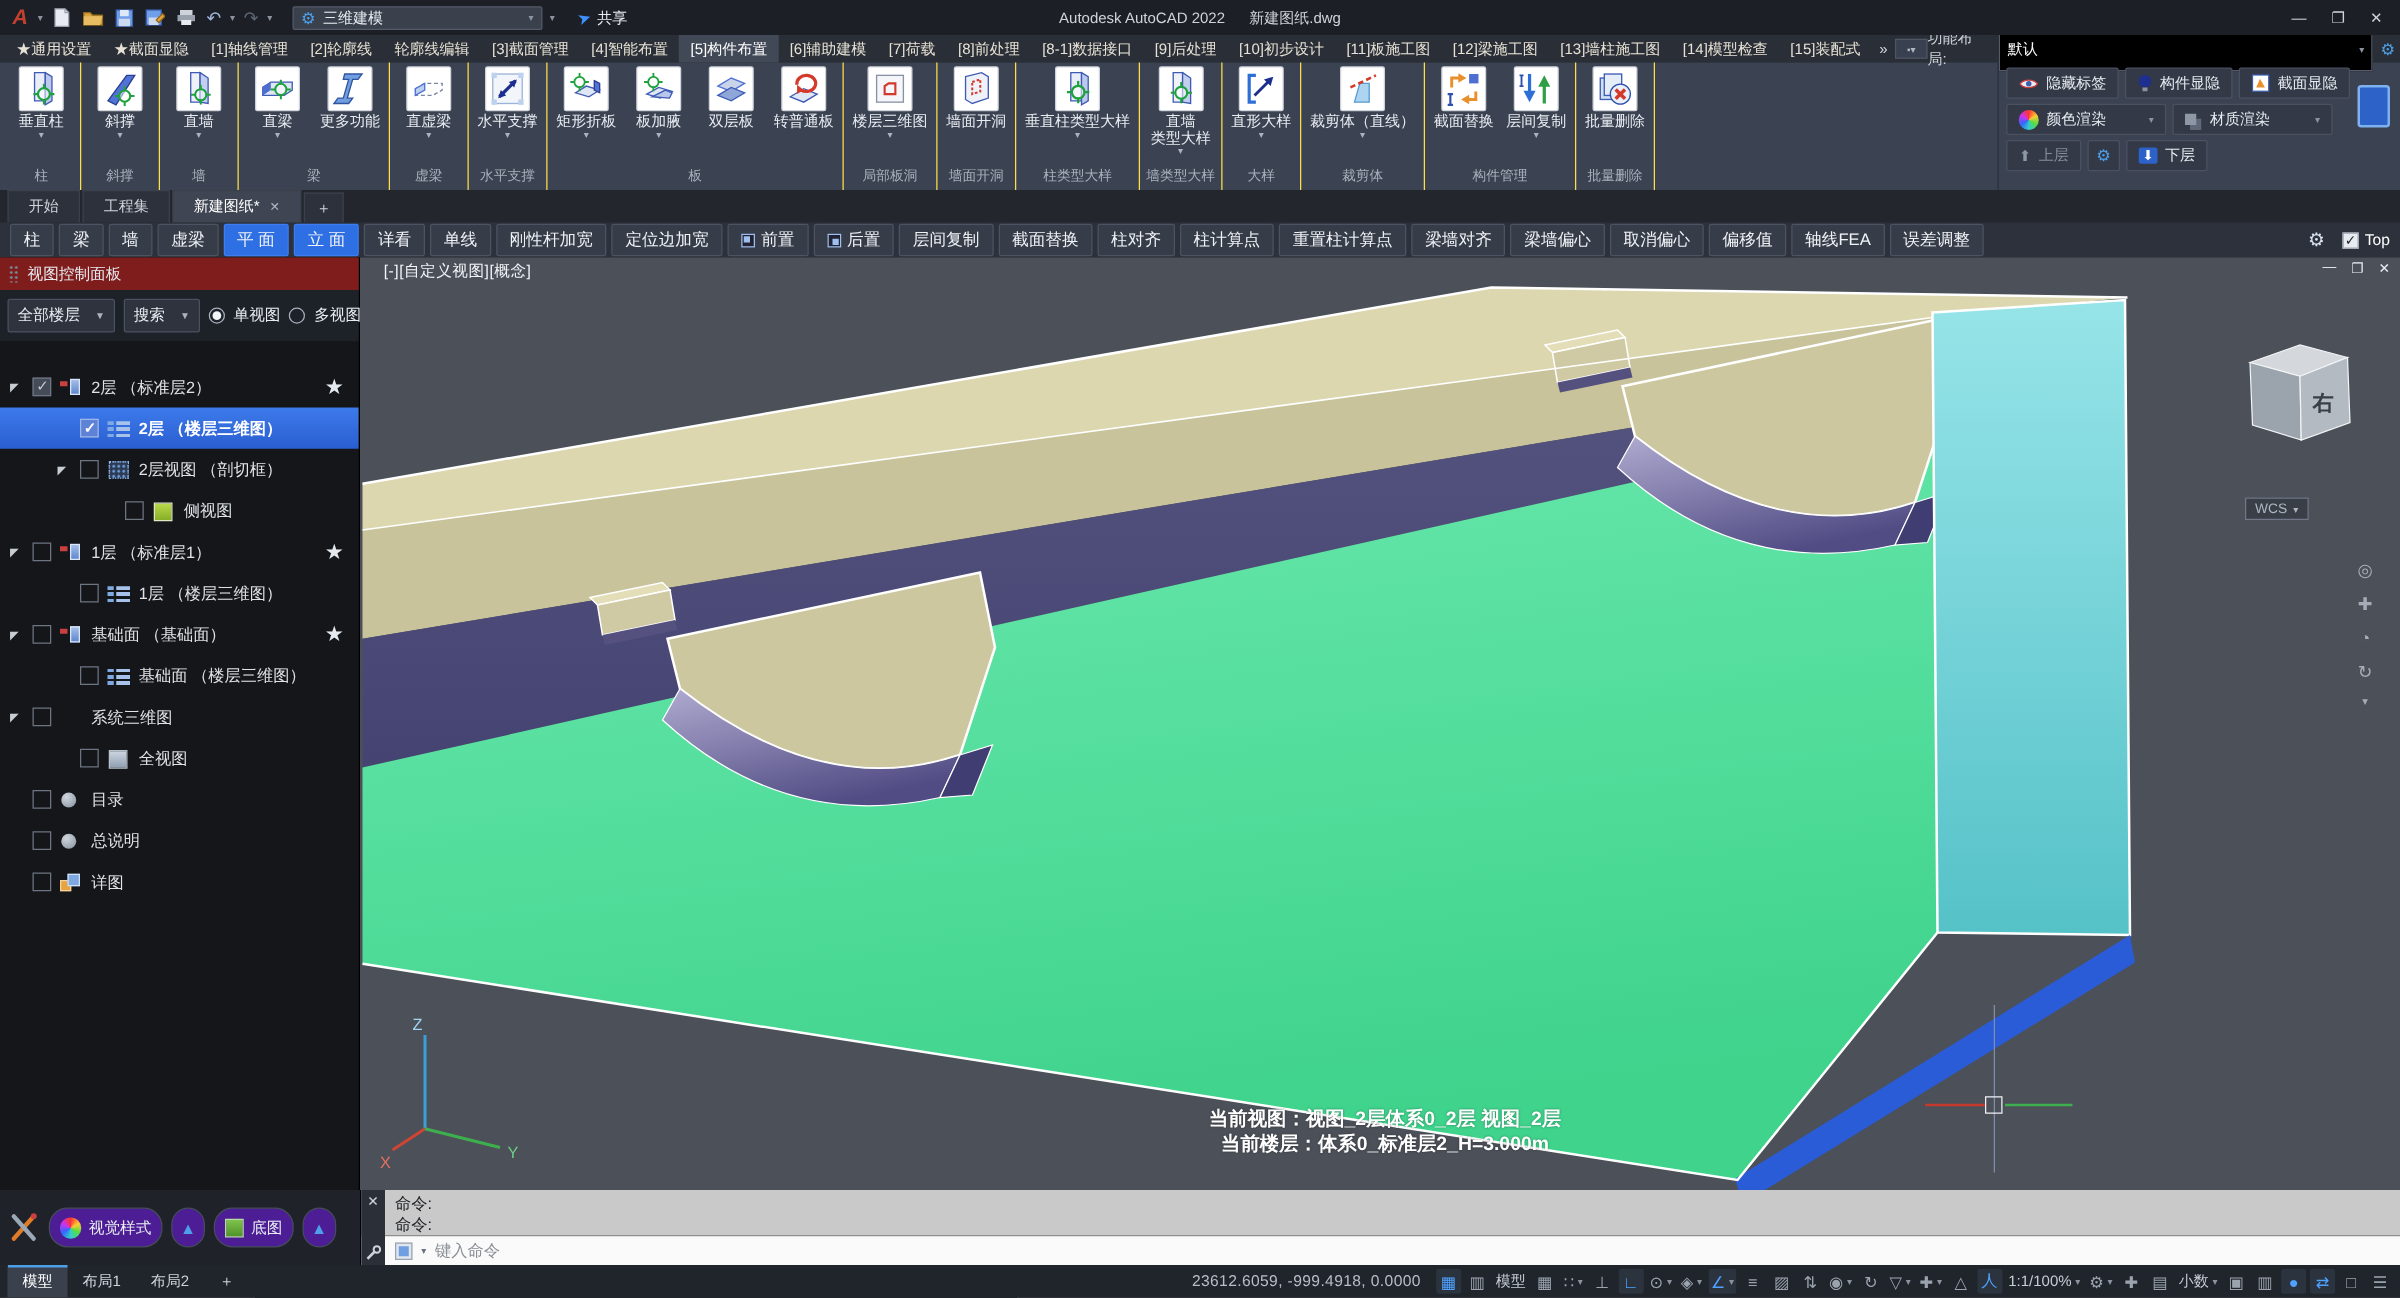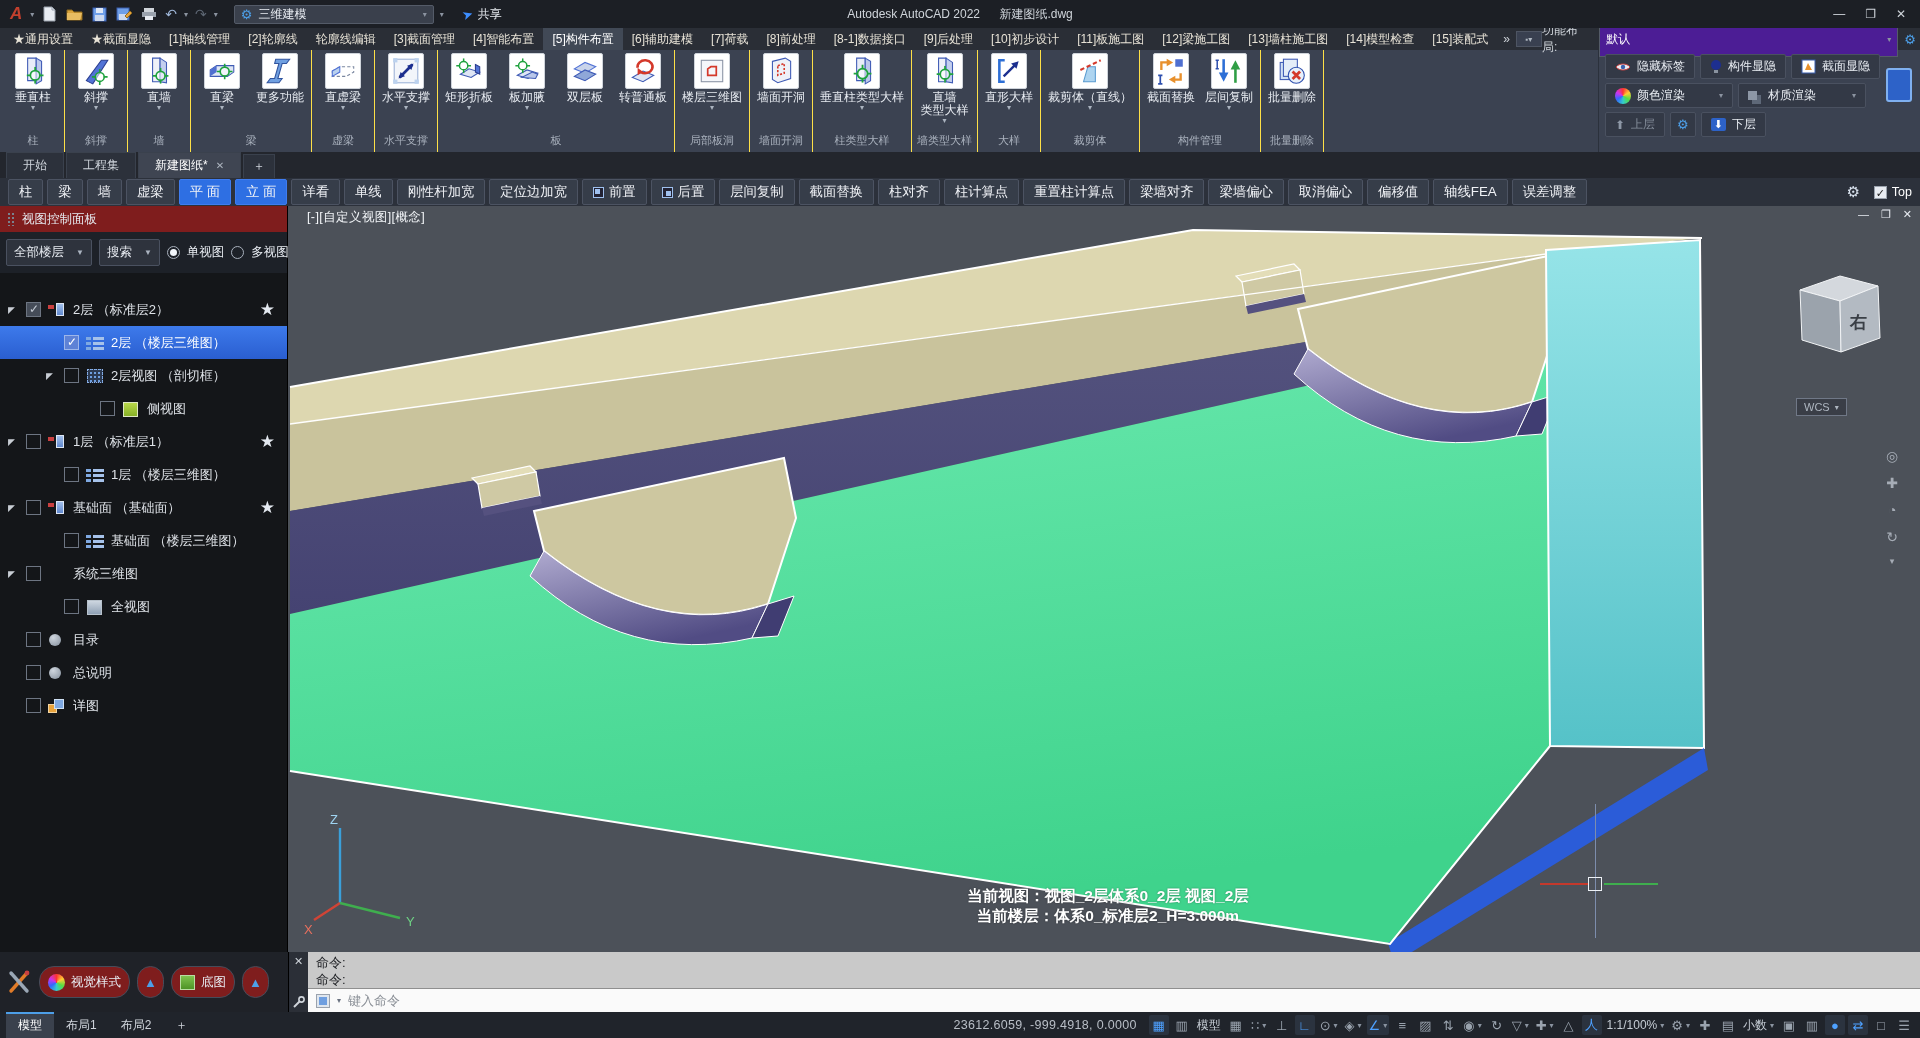--- a/index.html
+++ b/index.html
@@ -24,21 +24,21 @@
 
   
   .mbar{height:22px;background:#2a2e36;display:flex;align-items:center;padding:0 4px;font-size:12px}
   .mtabs{display:flex;align-items:center;height:100%}
   .mtab{padding:3px 9px;color:#e7e2d6;white-space:nowrap;height:100%;display:flex;align-items:center;cursor:default}
   .mtab.act{background:#414956;color:#fff}
   .movf{color:#cfd4da;padding:0 6px}
   .mscr{width:26px;height:16px;background:#394050;border:1px solid #4e5563;display:flex;align-items:center;justify-content:center;color:#aeb6c0;font-size:8px;gap:2px}
   .mright{margin-left:auto;display:flex;align-items:center;gap:6px}
   .mlbl{color:#cfd4da}
-  .mdd{width:300px;height:18px;background:#4c1d95;border:1px solid #545b68;display:flex;align-items:center;justify-content:space-between;padding:17px 6px;color:#fff}
+  .mdd{width:300px;height:18px;background:#000000;border:1px solid #545b68;display:flex;align-items:center;justify-content:space-between;padding:17px 6px;color:#fff}
 
   
   .ribbon{height:102px;background:#3b4251;display:flex;align-items:stretch;padding:0 2px}
   .rgroup{display:flex;flex-direction:column;border-right:1px solid #fde047;padding:2px 3px 0}
   .rbtns{flex:1;display:flex;align-items:flex-start;justify-content:center;gap:2px}
   .rbtn{display:flex;flex-direction:column;align-items:center;min-width:56px;padding:1px 4px 0;color:#e8ecf2;cursor:default}
   .rtile{width:36px;height:36px;background:#fff;border:1px solid #cfd4db;border-radius:2px;display:flex;align-items:center;justify-content:center;flex:none}
   .rtile svg{width:30px;height:30px}
   .rlab{margin-top:2px;text-align:center;line-height:13px;white-space:pre-line}
   .rarr{color:#aab3bf;font-size:8px;line-height:7px;height:8px}
@@ -87,21 +87,21 @@
   .dd{background:#2e333d;border:1px solid #4a5160;border-radius:2px;padding:4px 7px;display:flex;gap:12px;align-items:center;color:#e8ecf2;white-space:nowrap}
   .dd .c{font-size:8px;color:#aab3bf}
   .rdo{width:13px;height:13px;border-radius:50%;border:1px solid #a8b0bc;position:relative;flex:none}
   .rdo.on::after{content:"";position:absolute;inset:2px;border-radius:50%;background:#f2f6fb}
   .rlbl{color:#e8ecf2;white-space:nowrap}
   .burger{margin-left:auto;color:#d6dbe2;font-size:14px}
   .tree{flex:1;padding-top:20px;font-size:13px;overflow:hidden}
   .trow{height:33px;display:flex;align-items:center;gap:7px;padding-left:8px;color:#dfe3e8;white-space:nowrap}
   .trow.l1{padding-left:46px}
   .trow.l2{padding-left:82px}
-  .trow.sel{background:linear-gradient(#3d7aeb,#2a5ed0);color:#fff;font-weight:normal}
+  .trow.sel{background:linear-gradient(#3d7aeb,#2a5ed0);color:#fff;font-weight:bold}
   .exp{width:11px;flex:none;visibility:hidden;color:#c8cdd4;font-size:9px}
   .exp.show{visibility:visible}
   .exp::before{content:"◤"}
   .cb{width:15px;height:15px;border:1px solid #6d7582;flex:none;position:relative;background:transparent}
   .cb.ck-grey{background:#454c58}
   .cb.ck-grey::after{content:"✓";position:absolute;left:2px;top:-1px;color:#c2c9d2;font-size:12px}
   .cb.ck-blue{background:#5e82d6;border-color:#9db6ea}
   .cb.ck-blue::after{content:"✓";position:absolute;left:2px;top:-1px;color:#fff;font-size:12px}
   .ti{width:18px;height:16px;position:relative;flex:none}
   .i-layer::before{content:"";position:absolute;left:0;top:3px;width:6px;height:4px;background:#c94040}
@@ -127,21 +127,21 @@
   .wcs{position:absolute;left:1508px;top:192px;border:1px solid #707887;background:rgba(44,48,56,.55);color:#aeb6c0;font-size:11px;padding:2px 7px;display:flex;gap:5px;align-items:center}
   .navbar{position:absolute;left:1598px;top:242px;display:flex;flex-direction:column;gap:11px;color:#b6bdc7;font-size:14px;opacity:.85;text-align:center}
   .xline{position:absolute;background:#7d8dad}
   .xbox{position:absolute;left:1300px;top:671px;width:14px;height:14px;border:1px solid #eef2f7}
   .xred{position:absolute;left:1252px;top:677px;width:48px;height:2px;background:#c4392c}
   .xgrn{position:absolute;left:1316px;top:677px;width:54px;height:2px;background:#3fae4e}
 
   
   .bstrip{height:60px;display:flex;background:#1f2228}
   .bsl{width:288px;display:flex;align-items:center;gap:7px;padding:0 8px;background:#1f2228}
-  .bbtn{height:32px;background:#7f1d1d;border:1px solid #454c5a;border-radius:15px;display:flex;align-items:center;gap:6px;padding:0 8px;color:#e8ecf2;font-size:12.5px;white-space:nowrap;max-width:92px;overflow:hidden}
+  .bbtn{height:32px;background:#4c1d95;border:1px solid #454c5a;border-radius:15px;display:flex;align-items:center;gap:6px;padding:0 8px;color:#e8ecf2;font-size:12.5px;white-space:nowrap;max-width:92px;overflow:hidden}
   .bbtn.sq{padding:0 6px;color:#4d9fe8;font-size:13px}
   .cwheel{width:17px;height:17px;border-radius:50%;background:conic-gradient(#f33,#fc3,#5d4,#3cc,#36f,#c3e,#f33);flex:none}
   .gsq{width:15px;height:15px;background:linear-gradient(#7fc24e,#4e9426);border:1px solid #b9dca2;flex:none}
   .cmd{flex:1;position:relative;background:#c9c9c9;border-left:1px solid #000;display:flex;flex-direction:column}
   .cmdstrip{position:absolute;left:0;top:0;bottom:0;width:19px;background:#2b2f37;display:flex;flex-direction:column;align-items:center;padding-top:3px;gap:14px;color:#cfd4da;font-size:11px}
   .cmdhist{flex:1;padding:2px 8px 0 27px;color:#1d1f23;font-size:13px;line-height:17px;font-family:"Liberation Sans",sans-serif}
   .cmdin{height:24px;background:#fafafa;border-top:1px solid #8f8f8f;display:flex;align-items:center;gap:7px;padding:0 8px 0 27px}
   .cmdico{width:14px;height:14px;border:1px solid #9aa2ad;background:#dfe6ee;position:relative}
   .cmdico::after{content:"";position:absolute;inset:2px;background:#6f9fe0}
   .cmdcar{color:#6a7280;font-size:8px}

